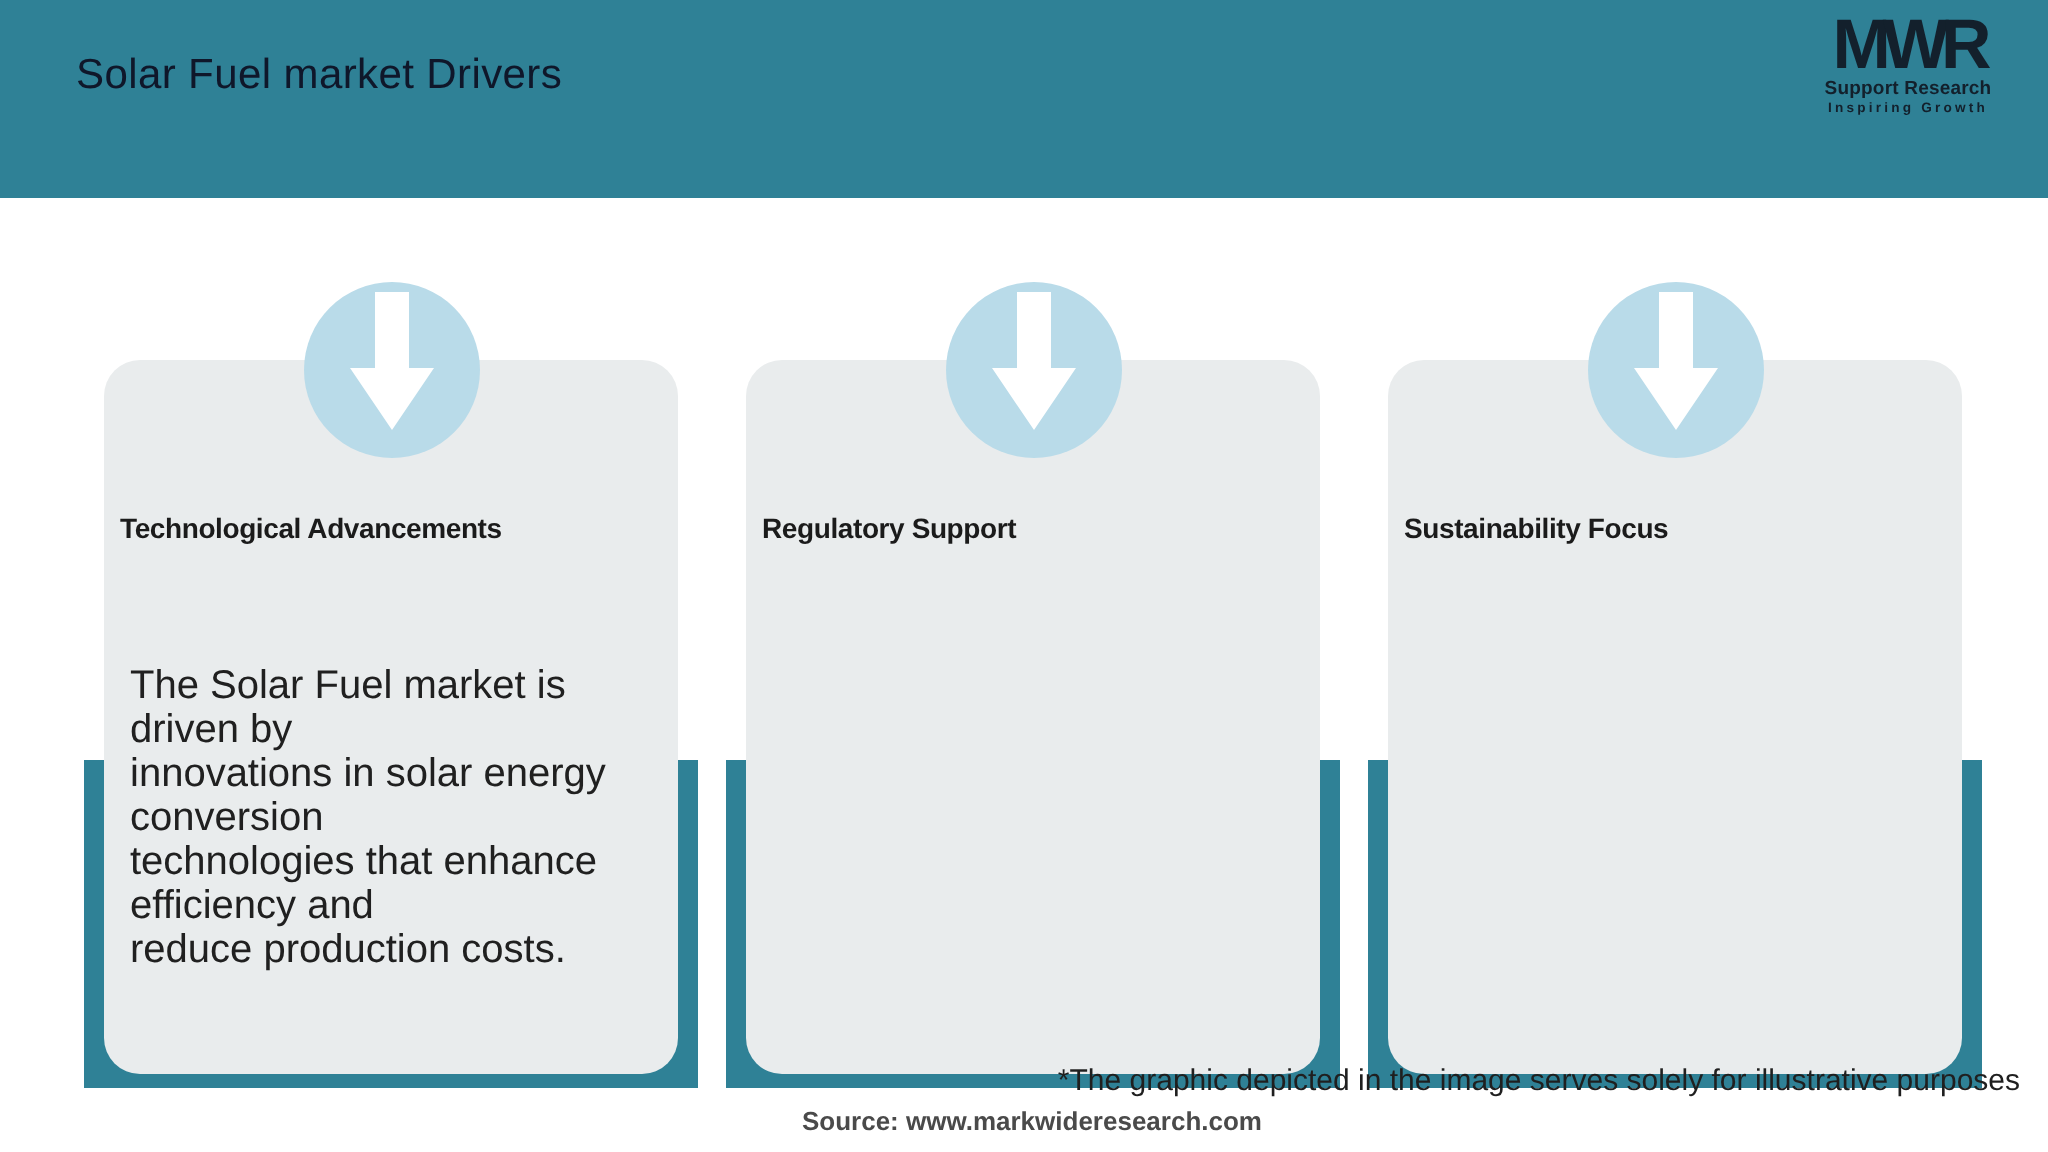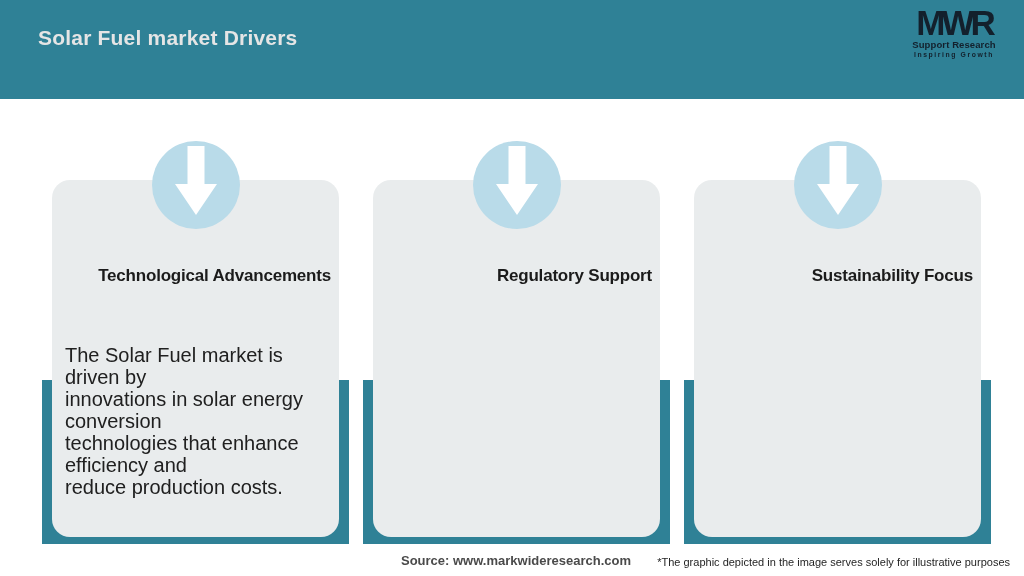--- a/index.html
+++ b/index.html
@@ -16,22 +16,22 @@
   .header {
     position: absolute;
     top: 0; left: 0;
     width: 1024px; height: 99px;
     background: #2F8196;
   }
   .header-title {
     position: absolute;
     left: 38px; top: 26px;
     font-size: 21px;
-    font-weight: bold;
-    color: #e5e5e5;
+    font-weight: normal;
+    color: #0f172a;
     letter-spacing: 0.2px;
   }
   .logo {
     position: absolute;
     top: 7px; right: 14px;
     width: 112px;
     text-align: center;
     color: #13202C;
     line-height: 1;
   }
@@ -71,23 +71,23 @@
     position: absolute;
     top: 180px; left: 10px;
     width: 287px; height: 357px;
     box-sizing: border-box;
     padding-top: 70px;
     background: #E9ECED;
     border-radius: 18px;
     z-index: 2;
   }
   .card-title {
-    margin: 16px 8px;
-    text-align: right;
-    font-size: 17px;
+    margin: 4px 8px;
+    text-align: left;
+    font-size: 14px;
     font-weight: bold;
     color: #1B1B1B;
     letter-spacing: -0.2px;
     line-height: 20px;
   }
   .card-body {
     margin: 58px 10px 0 13px;
     font-size: 20px;
     line-height: 22px;
     color: #202020;
@@ -110,22 +110,22 @@
     width: 1010px;
     text-align: center;
     font-size: 13px;
     font-weight: bold;
     color: #4A4A4A;
     z-index: 4;
     padding-left: 11px;
   }
   .disclaimer {
     position: absolute;
-    top: 556px; right: 14px;
-    font-size: 11px;
+    top: 532px; right: 14px;
+    font-size: 15px;
     color: #1F1F1F;
     z-index: 5;
   }
 </style>
 </head>
 <body>
 
 <div class="page">
 
   <div class="header">

